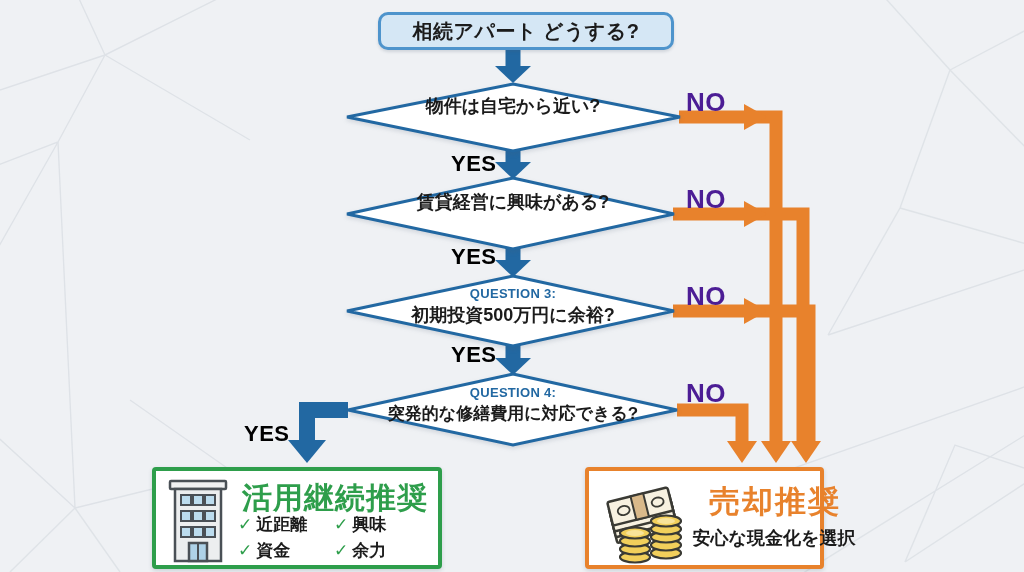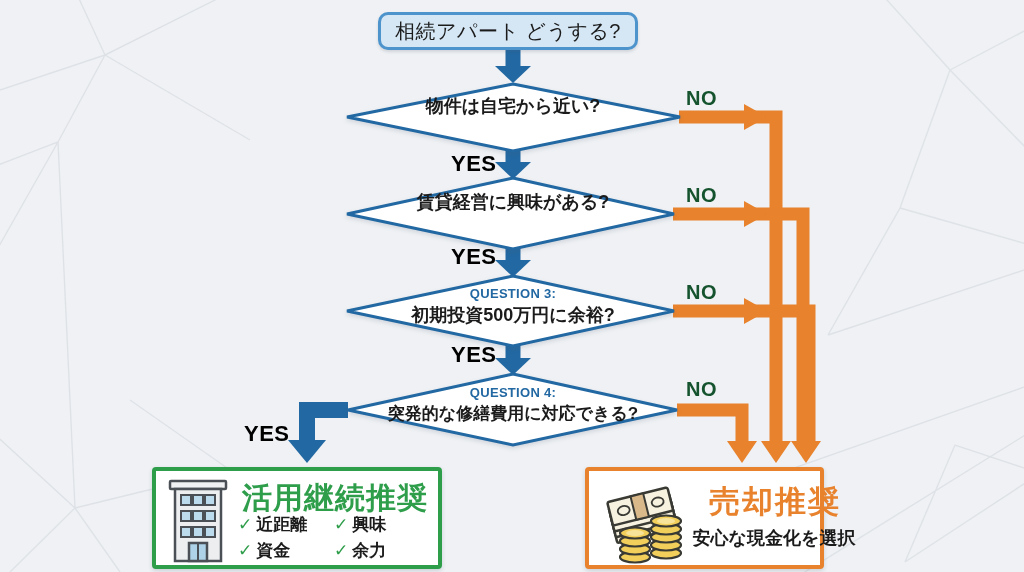--- a/index.html
+++ b/index.html
@@ -6,33 +6,33 @@
   .stage{
     position:relative;width:1024px;height:572px;overflow:hidden;
     background:#eff1f4;
     font-family:"Liberation Sans","DejaVu Sans",sans-serif;
     color:#1b1b1b;
   }
   .stage svg.layer{position:absolute;left:0;top:0;}
   .abs{position:absolute;}
   
   .start-node{
-    left:378px;top:12px;width:260px;height:38px;
+    left:378px;top:12px;width:296px;height:38px;
     background:#d5e7f5;border:3px solid #4e94cc;border-radius:10px;
     box-sizing:border-box;display:flex;align-items:center;justify-content:center;
-    font-size:20px;font-weight:400;letter-spacing:.5px;
+    font-size:20px;font-weight:700;letter-spacing:.5px;
     box-shadow:0 2px 3px rgba(70,90,110,.18);
   }
   
   .qtext{left:353px;width:320px;text-align:center;line-height:1.15;}
   .qlabel{font-size:13px;font-weight:800;color:#2268a2;letter-spacing:.3px;}
   .qbody{font-size:18px;font-weight:800;margin-top:3px;}
   .qbody.small{font-size:17px;}
   .yes-label{color:#000000;font-size:22px;font-weight:800;letter-spacing:.5px;}
-  .no-label{color:#14532d;font-size:20px;font-weight:800;letter-spacing:.5px;}
+  .no-label{color:#4c1d95;font-size:26px;font-weight:800;letter-spacing:.5px;}
   
   .outcome{
     box-sizing:border-box;background:#ffffff;border-radius:4px;
     box-shadow:0 2px 4px rgba(70,90,110,.2);
   }
   .keep-box{left:152px;top:467px;width:290px;height:102px;border:4px solid #2e9e4b;}
   .sell-box{left:585px;top:467px;width:239px;height:102px;border:4px solid #e8822c;}
   .keep-title{left:76px;top:7px;width:206px;text-align:center;
     font-size:30px;font-weight:800;color:#2e9e4b;letter-spacing:1px;}
   .check-grid{left:82px;top:42px;display:grid;grid-template-columns:96px auto;

